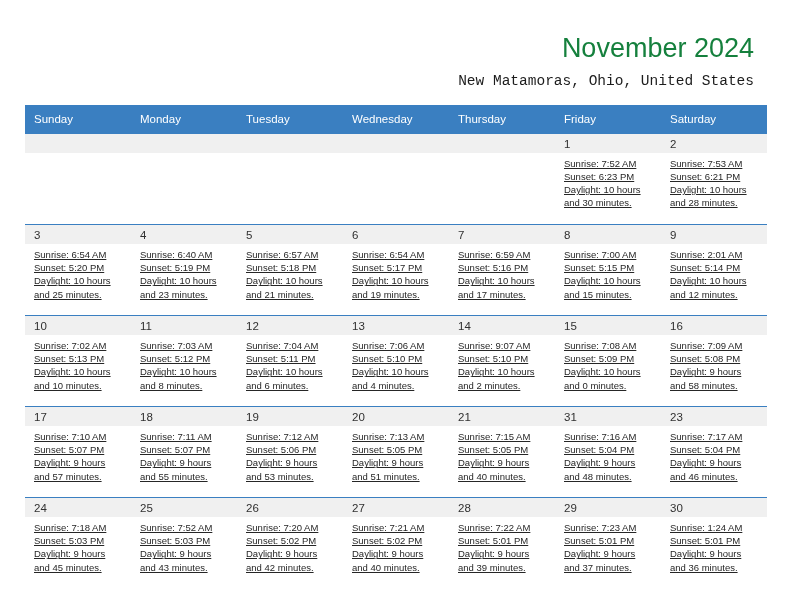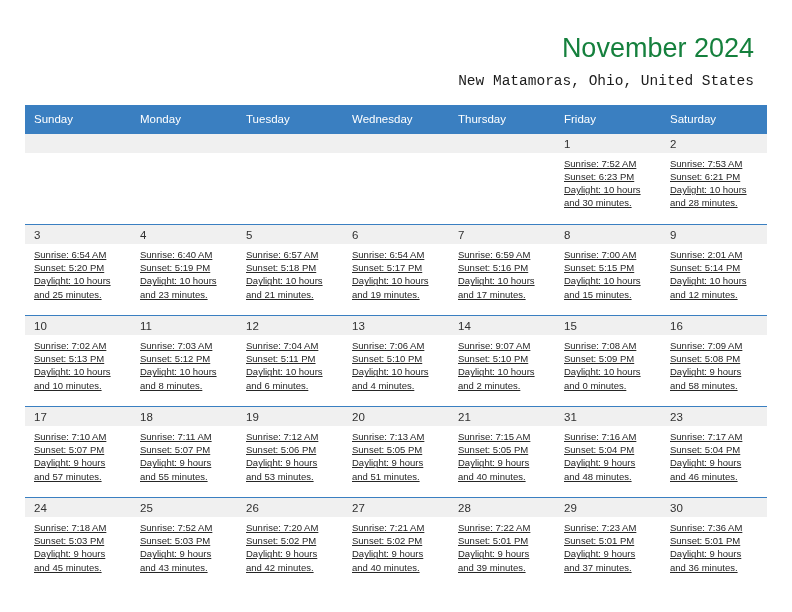--- a/index.html
+++ b/index.html
@@ -542,21 +542,21 @@
                   <div>Sunset: 5:01 PM</div>
                   <div>Daylight: 9 hours</div>
                   <div>and 37 minutes.</div>
                 </div>
               </div>
             </td>
             <td>
               <div class="cell">
                 <div class="daynum-band">30</div>
                 <div class="details">
-                  <div>Sunrise: 7:36 AM</div>
+                  <div>Sunrise: 1:24 AM</div>
                   <div>Sunset: 5:01 PM</div>
                   <div>Daylight: 9 hours</div>
                   <div>and 36 minutes.</div>
                 </div>
               </div>
             </td>
           </tr>
         </tbody>
     </table>
   </div>

